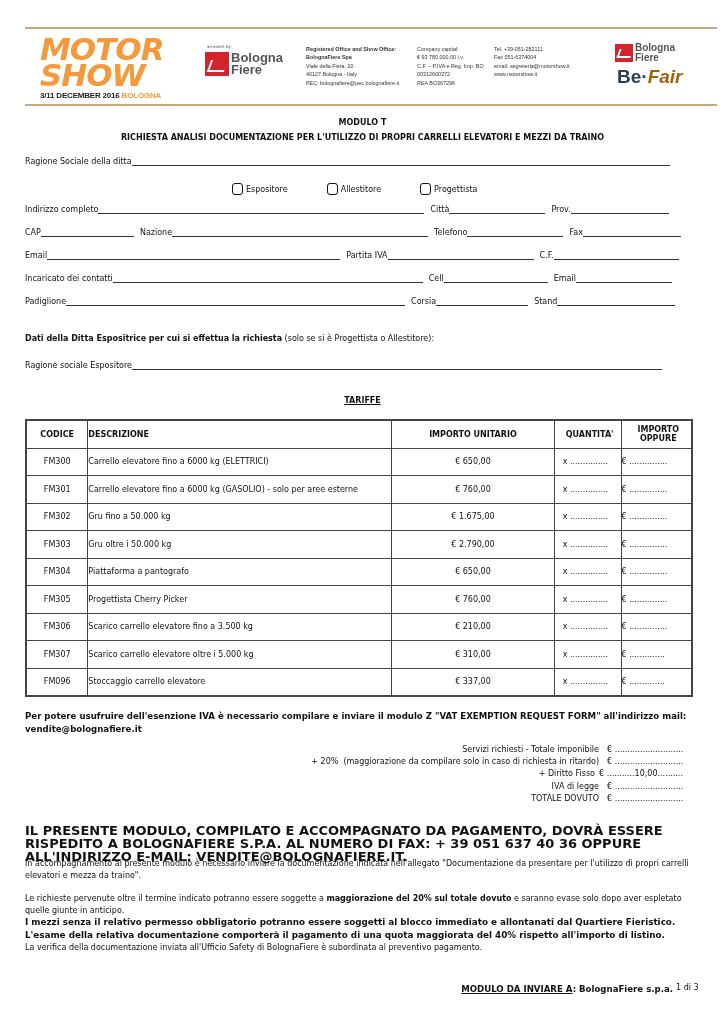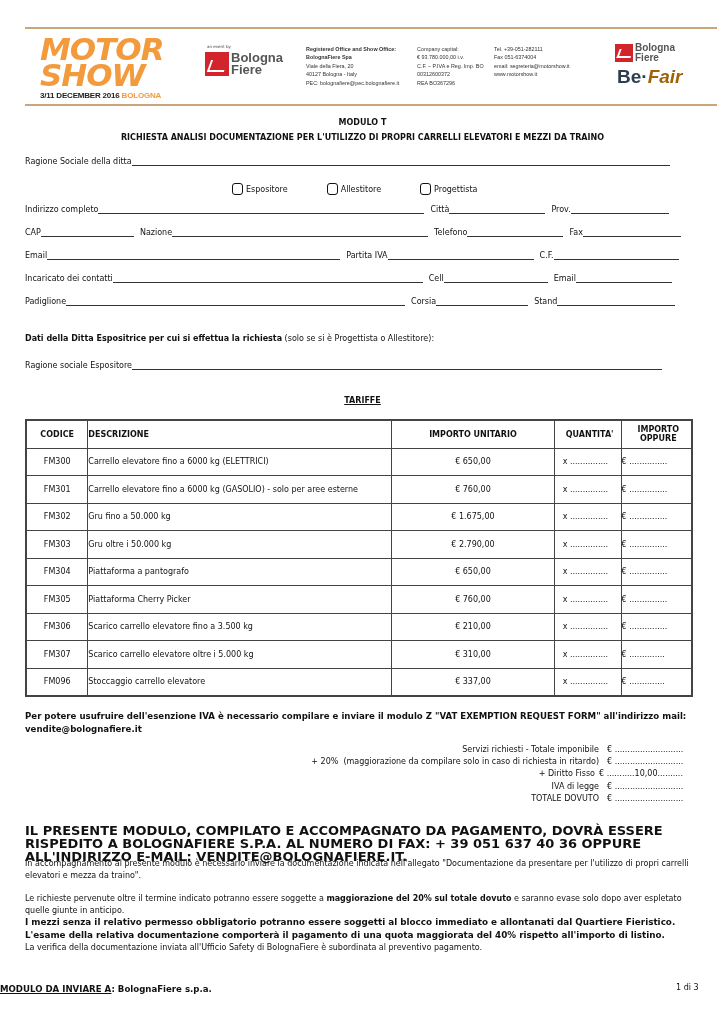--- a/index.html
+++ b/index.html
@@ -71,21 +71,21 @@
   .trow { display: flex; justify-content: flex-end; }
   .trow .tl { text-align: right; white-space: pre; }
   .trow .tv { width: 94px; text-align: left; padding-left: 8px; white-space: pre; }
   .trow .tv.fixed { width: 98px; padding-left: 4px; }
 
   .bold-block { position: absolute; left: 25px; top: 824px; width: 690px; font-weight: bold; font-size: 13px; line-height: 13px; }
   .para { position: absolute; left: 25px; width: 680px; font-size: 8px; line-height: 11.5px; }
   .para b { font-weight: bold; }
   .para .big { font-weight: bold; font-size: 8.8px; line-height: 13px; }
 
-  .footer { position: absolute; left: 0; width: 673px; top: 983px; text-align: left; font-weight: bold; font-size: 8.6px; line-height: 13px; }
+  .footer { position: absolute; left: 0; width: 673px; top: 983px; text-align: right; font-weight: bold; font-size: 8.6px; line-height: 13px; padding-left: 32px; }
   .footer .u { text-decoration: underline; }
   .footer a { color: #1a1aff; text-decoration: underline; }
   .pagenum { position: absolute; left: 676px; top: 983px; font-size: 8px; }
 </style>
 </head>
 <body>
 
 <div class="hdr-line top"></div>
 <div class="hdr-line bot"></div>
 
@@ -236,21 +236,21 @@
       </tr>
     <tr>
         <td class="c-code">FM304</td>
         <td class="c-desc">Piattaforma a pantografo</td>
         <td class="c-unit">€ 650,00</td>
         <td class="c-qty">x ...............</td>
         <td class="c-tot">€ ...............</td>
       </tr>
     <tr>
         <td class="c-code">FM305</td>
-        <td class="c-desc">Piattaforma Cherry Picker</td>
+        <td class="c-desc">Progettista Cherry Picker</td>
         <td class="c-unit">€ 760,00</td>
         <td class="c-qty">x ...............</td>
         <td class="c-tot">€ ...............</td>
       </tr>
     <tr>
         <td class="c-code">FM306</td>
         <td class="c-desc">Scarico carrello elevatore fino a 3.500 kg</td>
         <td class="c-unit">€ 210,00</td>
         <td class="c-qty">x ...............</td>
         <td class="c-tot">€ ...............</td>

